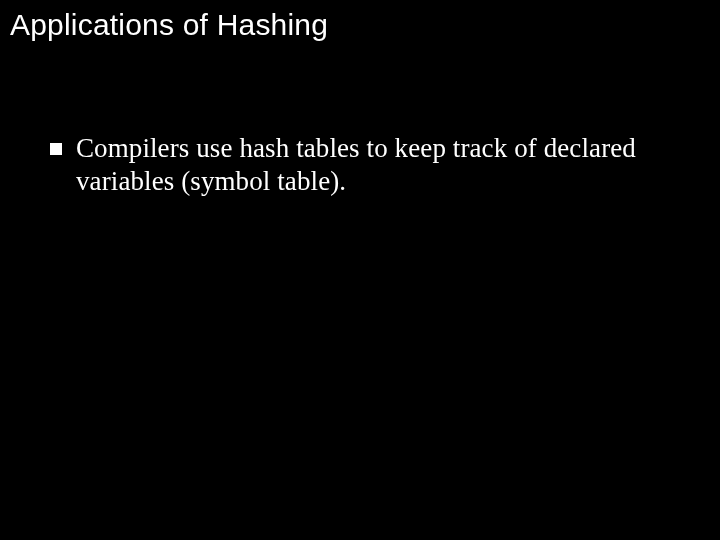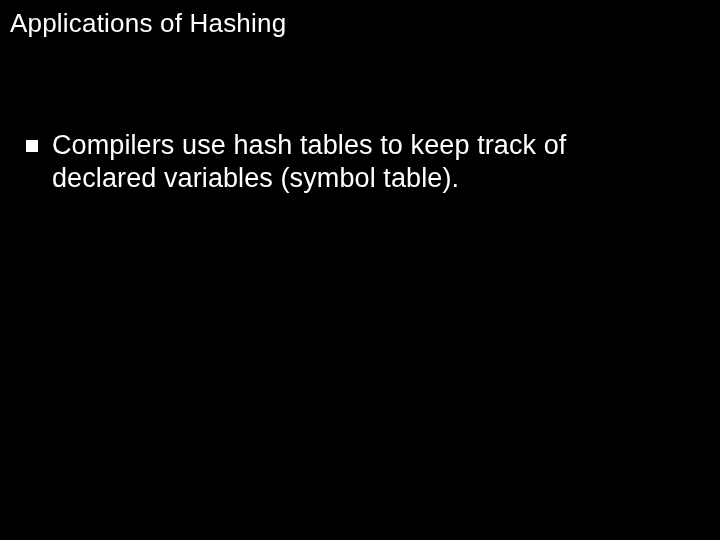--- a/index.html
+++ b/index.html
@@ -15,27 +15,28 @@
     color: #ffffff;
     overflow: hidden;
     position: relative;
   }
   .slide {
     width: 100%;
     height: 100%;
     padding: 0;
   }
   .title {
-    font-size: 26px;
+    font-size: 30px;
     font-weight: normal;
     padding: 8px 0 0 10px;
     letter-spacing: 0.2px;
   }
   .content {
-    padding: 90px 50px 0 26px;
+    padding: 90px 50px 0 50px;
+    font-family: Liberation Serif, serif;
   }
   .bullet-item {
     display: flex;
     align-items: flex-start;
     margin-bottom: 48px;
   }
   .bullet-marker {
     flex-shrink: 0;
     width: 12px;
     height: 12px;

